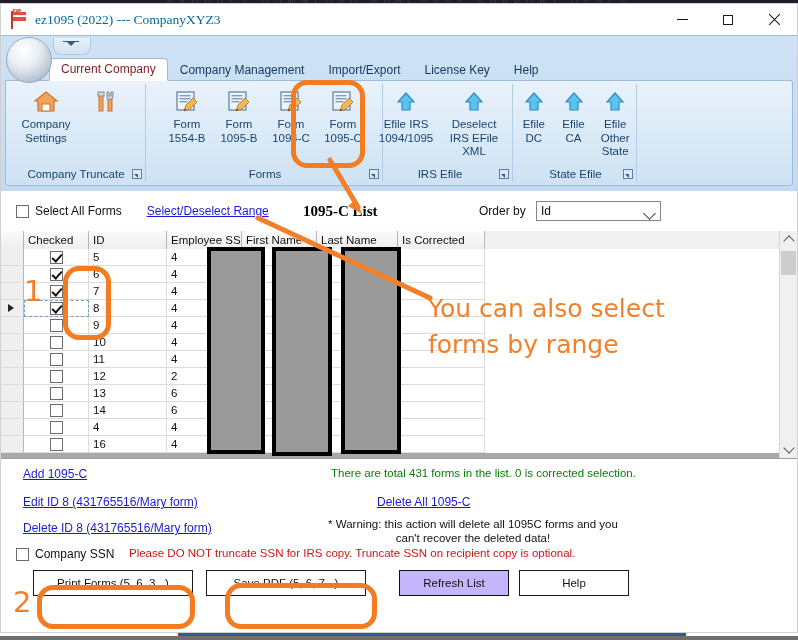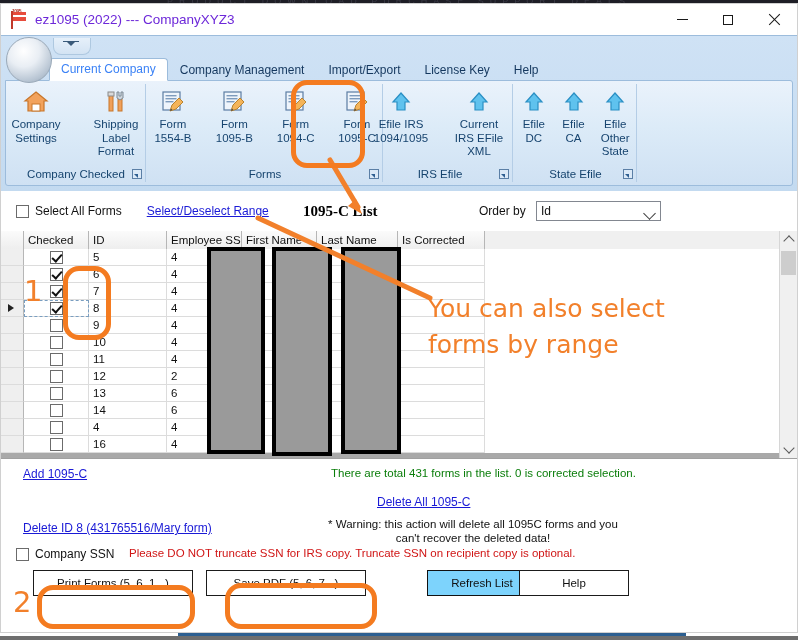--- a/index.html
+++ b/index.html
@@ -39,21 +39,21 @@
     width:22px;height:20px;margin-left:7px;margin-right:5px;position:relative;flex:0 0 auto;
   }
   #titlebar .appicon .pole{position:absolute;left:3px;top:1px;width:2px;height:18px;background:#c0392b;}
   #titlebar .appicon .flag{position:absolute;left:5px;top:2px;width:13px;height:9px;background:#e74c3c;}
   #titlebar .appicon .flag:after{content:"";position:absolute;left:0;top:3px;width:13px;height:2px;background:#fff;}
   #titlebar .appicon .num{
     position:absolute;left:4px;top:-2px;font-size:5px;color:#b03a2e;font-weight:bold;
     letter-spacing:-0.5px;
   }
   #titlebar .title{
-    font-size:13.5px;color:#6d28d9;white-space:nowrap;
+    font-size:13.5px;color:#0369a1;white-space:nowrap;font-family:Liberation Serif, serif;
   }
   #titlebar .wctrls{position:absolute;right:0;top:0;height:31px;display:flex;}
   #titlebar .wctrls .wbtn{
     width:46px;height:31px;display:flex;align-items:center;justify-content:center;
     font-size:13px;color:#1a1a1a;
   }
   .glyph-min{display:block;width:11px;height:1px;background:#1a1a1a;}
   .glyph-max{display:block;width:10px;height:10px;border:1px solid #1a1a1a;box-sizing:border-box;}
   .glyph-close{display:block;width:13px;height:13px;position:relative;}
   .glyph-close:before,.glyph-close:after{
@@ -88,34 +88,34 @@
   .qab .bar{position:absolute;left:9px;top:3px;width:16px;height:1px;background:#3a5a7a;}
 
   
   #tabs{position:relative;height:22px;padding-left:48px;display:flex;align-items:flex-end;}
   #tabs .tab{
     font-size:12px;color:#14375e;padding:3px 11px 4px 11px;white-space:nowrap;
     border:1px solid transparent;border-bottom:none;position:relative;top:1px;
   }
   #tabs .tab.active{
     background:#ffffff;border:1px solid #9cbcdc;border-bottom:1px solid #ffffff;
-    border-radius:4px 4px 0 0;color:#3b82f6;z-index:5;
+    border-radius:4px 4px 0 0;color:#7f1d1d;z-index:5;
   }
 
   
   #ribbonbody{
     position:relative;margin:0 4px;height:106px;
     background:linear-gradient(to bottom,#eaf2fb 0%,#dcebf8 45%,#cfe1f3 100%);
     border:1px solid #9cbcdc;border-radius:0 3px 3px 3px;box-sizing:border-box;
   }
   .grp{
     position:absolute;top:0;bottom:0;
   }
   .grp .grpinner{
-    position:absolute;left:0;right:0;top:0;bottom:22px;display:flex;align-items:flex-start;justify-content:space-between;
+    position:absolute;left:0;right:0;top:0;bottom:22px;display:flex;align-items:flex-start;justify-content:center;
   }
   .grp .grplabel{
     position:absolute;left:0;right:0;bottom:1px;height:20px;
     font-size:11.5px;color:#16446e;text-align:center;line-height:20px;
   }
   .grp .grplabel .dialoglauncher{
     position:absolute;right:4px;top:5px;width:10px;height:10px;
     border:1px solid #5b7fa6;box-sizing:border-box;background:#dbe9f7;
   }
   .grp .grplabel .dialoglauncher:after{
@@ -249,21 +249,21 @@
     position:absolute;left:128px;top:88px;font-size:11.5px;color:#d01515;white-space:nowrap;
   }
 
   
   #btnbar{position:relative;height:44px;background:#ffffff;}
   .winbtn{
     position:absolute;top:8px;height:26px;border:1px solid #1b1b1b;background:#ffffff;
     font-size:11.5px;color:#111;display:flex;align-items:center;justify-content:center;
     box-sizing:border-box;cursor:default;
   }
-  .winbtn.green{background:#7dd3fc;border:1px solid #111;margin-left:28px;}
+  .winbtn.green{background:#c4b5fd;border:1px solid #111;}
   #btnbar .b-print{left:32px;width:160px;}
   #btnbar .b-save{left:205px;width:160px;}
   #btnbar .b-refresh{left:398px;width:110px;}
   #btnbar .b-help{left:518px;width:110px;}
 
   
   #annlayer{position:absolute;left:0;top:0;width:798px;height:640px;pointer-events:none;z-index:50;}
   .ann-num{
     position:absolute;color:#F2802B;font-family:"DejaVu Sans",sans-serif;font-size:29px;line-height:1;
   }
@@ -336,27 +336,24 @@
           </div>
           <div class="cmd">
             <div class="ico">
               <svg class="ic" width="26" height="24" viewBox="0 0 26 24">
                 <rect x="6" y="4" width="4" height="17" fill="#f0a05a" stroke="#c8762a" stroke-width="1"></rect>
                 <rect x="5" y="2" width="6" height="4" fill="#d9d9d9" stroke="#8a8a8a" stroke-width="1"></rect>
                 <rect x="15" y="9" width="4" height="12" fill="#f0a05a" stroke="#c8762a" stroke-width="1"></rect>
                 <path d="M14 2 h2 v4 h2 v-4 h2 v6 l-3 2 -3 -2 z" fill="#cfd6dd" stroke="#7d8a96" stroke-width="1"></path>
               </svg>
             </div>
-            <div class="lbl"><span>Shipping</span><br>
-            <span>Label</span><br>
-            <span>Format</span></div>
           </div>
         </div>
         <div class="grplabel">
-          <span>Company Checked</span>
+          <span>Company Truncate</span>
           <span class="dialoglauncher"></span>
         </div>
         <div class="sep"></div>
       </div>
 
       <div class="grp" style="left:141px;width:236px;">
         <div class="grpinner">
           <div class="cmd" style="width:52px">
             <div class="ico">
               <svg class="ic" width="24" height="22" viewBox="0 0 24 22">
@@ -431,21 +428,21 @@
             </div>
             <div class="lbl"><span>Efile IRS</span><br>
             <span>1094/1095</span></div>
           </div>
           <div class="cmd" style="width:68px">
             <div class="ico">
               <svg class="ic" width="22" height="22" viewBox="0 0 22 22">
                 <path d="M11 2 L19 11 L15 11 L15 19 L7 19 L7 11 L3 11 Z" fill="#5fc2ee" stroke="#2a8fc4" stroke-width="1.2"></path>
               </svg>
             </div>
-            <div class="lbl"><span>Current</span><br>
+            <div class="lbl"><span>Deselect</span><br>
             <span>IRS EFile</span><br>
             <span>XML</span></div>
           </div>
         </div>
         <div class="grplabel">
           <span>IRS Efile</span>
           <span class="dialoglauncher"></span>
         </div>
         <div class="sep"></div>
       </div>
@@ -667,36 +664,37 @@
         </div>
       <div class="thumb"></div>
       <div class="sbtn bot">
           <span class="sarrow down"></span>
         </div>
     </div>
   </div>
 
   <div id="infoblock">
     <span class="link l1">Add 1095-C</span>
+    <span class="link l2">Edit ID 8 (431765516/Mary form)</span>
     <span class="link l3">Delete ID 8 (431765516/Mary form)</span>
     <span class="total">There are total 431 forms in the list. 0 is corrected selection.</span>
     <span class="link delall">Delete All 1095-C</span>
     <div class="warn">
       <span>* Warning: this action will delete all 1095C forms and you</span><br>
       <span>can't recover the deleted data!</span>
     </div>
     <div class="truncwrap">
       <span class="wincheck"></span>
       <span class="trunclbl">Company SSN</span>
     </div>
     <span class="truncnote">Please DO NOT truncate SSN for IRS copy. Truncate SSN on recipient copy is optional.</span>
   </div>
 
   <div id="btnbar">
-    <div class="winbtn b-print">Print Forms (5, 6, 1...)</div>
+    <div class="winbtn b-print">Print Forms (5, 6, 3...)</div>
     <div class="winbtn b-save">Save PDF (5, 6, 7...)</div>
     <div class="winbtn green b-refresh">Refresh List</div>
     <div class="winbtn b-help">Help</div>
   </div>
 
 </div>
 
 <div id="annlayer">
   <svg width="798" height="640" style="position:absolute;left:0;top:0;">
 

